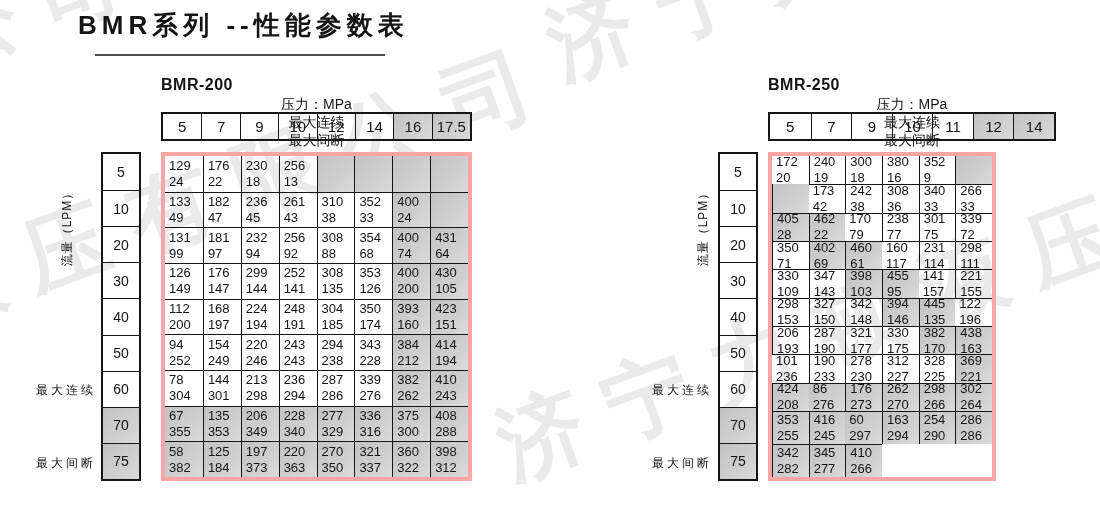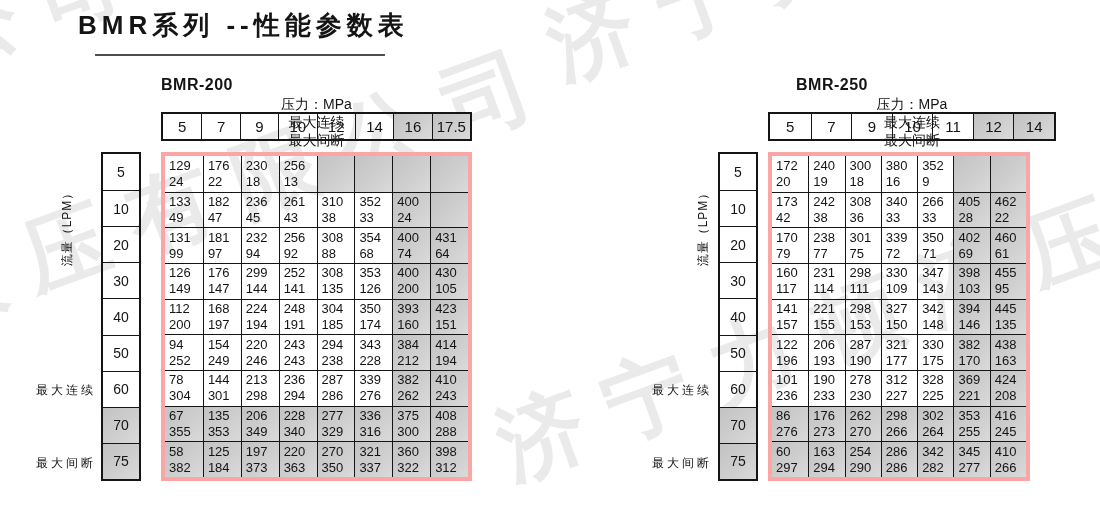--- a/index.html
+++ b/index.html
@@ -384,21 +384,21 @@
         <div class="dcell shaded">
           <div>398</div>
           <div>312</div>
         </div>
       </div>
       <div class="abs vlabel" style="left: 7px; top: 218px; width: 120px;">流量（LPM）</div>
       <div class="abs annot" style="left: 36px; top: 381.611px; width: 60px;">最大连续</div>
       <div class="abs annot" style="left: 36px; top: 454.722px; width: 60px;">最大间断</div>
     </section>
   <section id="table-1">
-      <div class="abs model-name" style="left: 796px; top: 76px;">BMR-250</div>
+      <div class="abs model-name" style="left: 768px; top: 76px;">BMR-250</div>
       <div class="abs subhead" style="left: 768px; top: 96px; width: 288px;">
         <div style="left: 0px;">压力：MPa</div>
         <div style="left: 144px;">最大连续</div>
         <div style="right: 2px;">最大间断</div>
       </div>
       <div class="abs pressure-row" style="left: 768px; top: 112px; width: 288px; height: 29px; grid-template-columns: repeat(7, 1fr);">
         <div class="pcell">5</div>
         <div class="pcell">7</div>
         <div class="pcell">9</div>
         <div class="pcell">10</div>
@@ -410,21 +410,21 @@
         <div class="lcell r0">5</div>
         <div class="lcell">10</div>
         <div class="lcell">20</div>
         <div class="lcell">30</div>
         <div class="lcell">40</div>
         <div class="lcell">50</div>
         <div class="lcell">60</div>
         <div class="lcell shaded">70</div>
         <div class="lcell shaded">75</div>
       </div>
-      <div class="abs grid" style="left: 768px; top: 152px; width: 262px; height: 329px; grid-template-columns: repeat(7, 1fr); grid-template-rows: repeat(9, 1fr);">
+      <div class="abs grid" style="left: 768px; top: 152px; width: 228px; height: 329px; grid-template-columns: repeat(6, 1fr); grid-template-rows: repeat(9, 1fr);">
         <div class="dcell c0 r0">
           <div>172</div>
           <div>20</div>
         </div>
         <div class="dcell r0">
           <div>240</div>
           <div>19</div>
         </div>
         <div class="dcell r0">
           <div>300</div>

